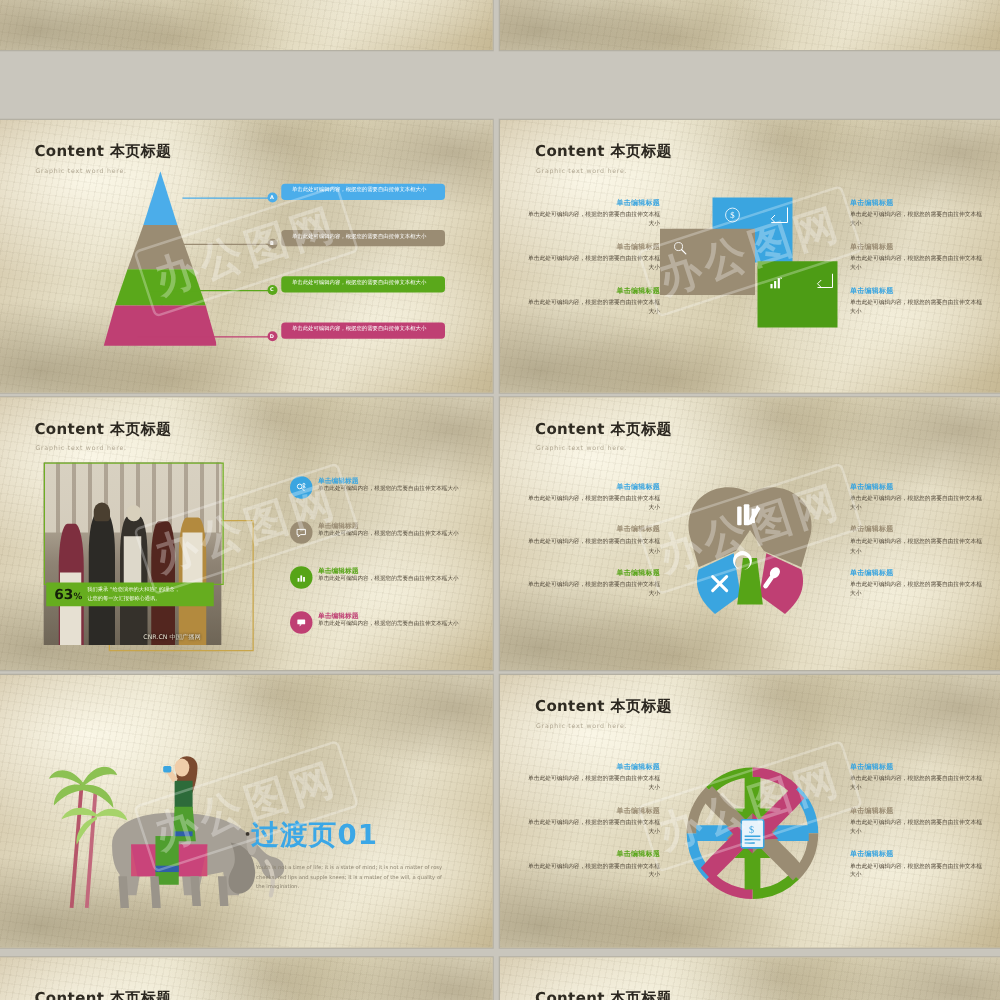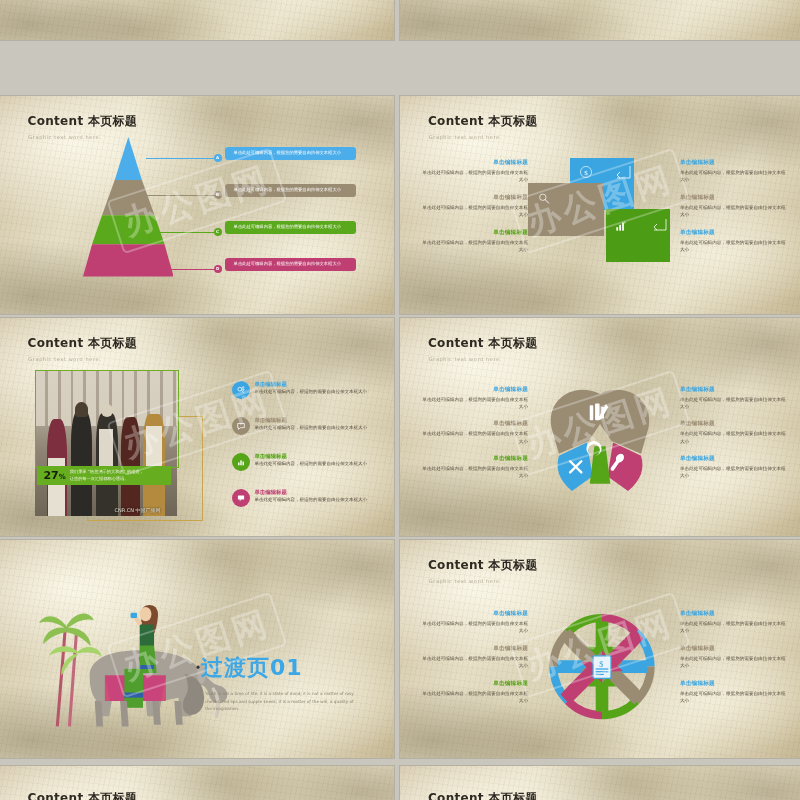--- a/index.html
+++ b/index.html
@@ -251,21 +251,21 @@
         <div style="position:absolute;left:46%;top:23%;width:9%;height:9%;background:#d8d0bc;border-radius:50%;"></div>
         <div style="position:absolute;left:60%;top:32%;width:14%;height:68%;background:#53261f;border-radius:30% 30% 0 0;"></div>
         <div style="position:absolute;left:76%;top:30%;width:15%;height:70%;background:#b38a3e;border-radius:30% 30% 0 0;"></div>
         <div style="position:absolute;left:78%;top:38%;width:11%;height:35%;background:#e7e1d1;"></div>
         <div style="position:absolute;right:2%;bottom:2%;width:52%;text-align:center;font-size:5px;color:#e9e3d2;text-shadow:0 0 2px #000;">CNR.CN 中国广播网</div>
       </div>
 
       <div class="photoframe" style="left:9%;top:24%;width:36%;height:44%;"></div>
 
       <div class="badge" style="left:9.5%;top:68%;width:34%;box-sizing:border-box;">
-        <div class="pct"><span>27</span><small>%</small></div>
+        <div class="pct"><span>63</span><small>%</small></div>
         <div class="bt">
           <div>我们秉承 “给您演示的大和热” 的理念，</div>
           <div>让您的每一次汇报都称心通讯。</div>
         </div>
       </div>
 
       <div class="iconrow" style="left:59%;top:29%;width:38%;">
         <span class="circ" style="background:#3aa5e0;">
           <svg viewBox="0 0 24 24">
               <circle cx="9" cy="10" r="4.5" fill="none" stroke="#fff" stroke-width="1.8"></circle>

